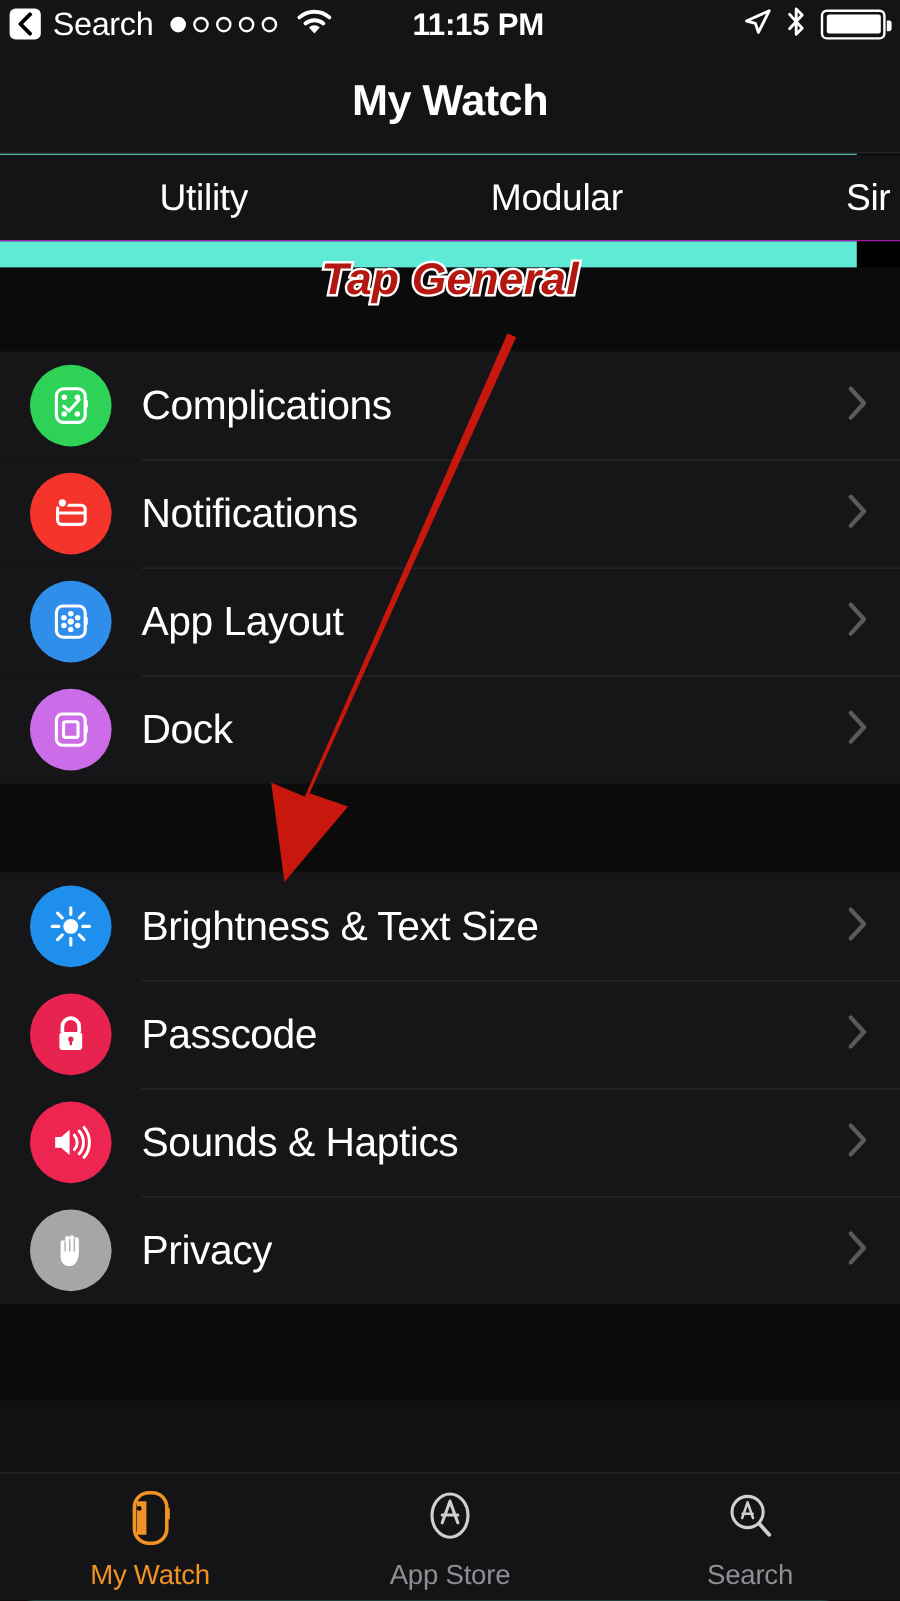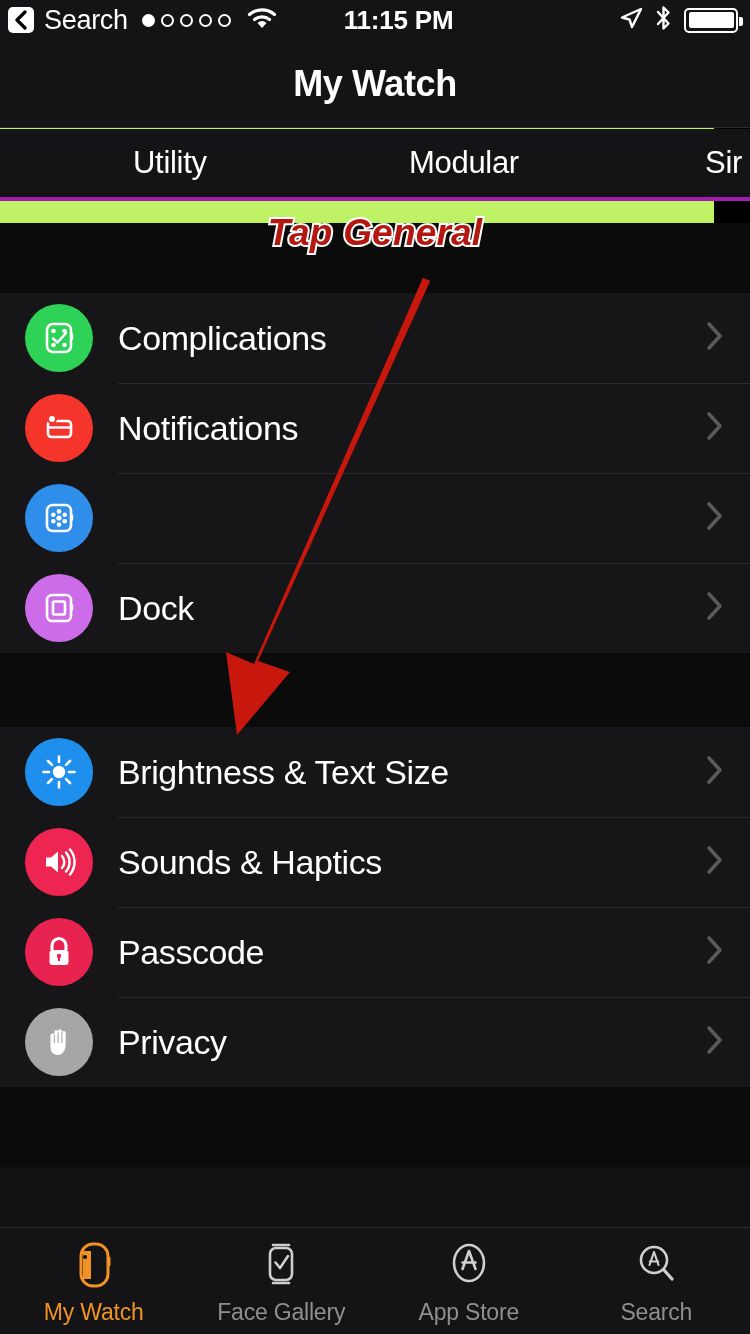--- a/index.html
+++ b/index.html
@@ -2,21 +2,21 @@
 <html><head>
 <meta charset="utf-8">
 <style>
   * { margin:0; padding:0; box-sizing:border-box; }
   html,body {
     width:750px; height:1334px;
     background:#000;
     font-family:"Liberation Sans", sans-serif;
     overflow:hidden;
   }
-  #app { position:relative; width:714px; height:1334px; background:#bef264;border-radius:29px; }
+  #app { position:relative; width:714px; height:1334px; background:#5eead4;border-radius:29px; }
 
   
   .statusbar{
     position:absolute; top:0; left:0; width:750px; height:40px;
     background:#141416; color:#fff;
   }
   .sb-left{ position:absolute; left:8px; top:0; height:40px; display:flex; align-items:center; gap:10px;}
   .sb-back{ width:26px;height:26px;background:#fff;border-radius:5px;display:flex;align-items:center;justify-content:center;}
   .sb-back svg{display:block;}
   .sb-search{ font-size:27px; letter-spacing:-0.3px; color:#fff; }
@@ -39,21 +39,21 @@
     position:absolute; top:40px; left:0; width:750px; height:88px;
     background:#141416;
     display:flex; align-items:center; justify-content:center;
     border-bottom:1px solid #2a2a2c;
   }
   .nav-title{ color:#fff; font-size:36px; font-weight:bold; letter-spacing:-0.4px;}
 
   
   .carousel{
     position:absolute; top:129px; left:0; width:750px; height:72px;
-    background:#141416; border-bottom:4px solid #a21caf;
+    background:#141416; border-bottom:1px solid #a21caf;
     display:flex; align-items:center;
   }
   .face{ color:#ffffff; font-size:31px; letter-spacing:-0.3px; position:absolute; white-space:nowrap;}
 
   
   .scroll{ position:absolute; top:202px; left:0; width:750px; height:1024px; background:#111113;margin-top:21px; }
   .gap{ background:#0b0b0c; }
   .group{ background:#161618; }
   .row{
     position:relative; height:90px; display:flex; align-items:center;
@@ -199,20 +199,21 @@
             <rect x="31" y="16" width="3.2" height="7" rx="1.5" fill="#fff"></rect>
             <circle cx="20" cy="20" r="2.6" fill="#fff"></circle>
             <circle cx="14.3" cy="16.7" r="2.3" fill="#fff"></circle>
             <circle cx="25.7" cy="16.7" r="2.3" fill="#fff"></circle>
             <circle cx="14.3" cy="23.3" r="2.3" fill="#fff"></circle>
             <circle cx="25.7" cy="23.3" r="2.3" fill="#fff"></circle>
             <circle cx="20" cy="13.4" r="2.3" fill="#fff"></circle>
             <circle cx="20" cy="26.6" r="2.3" fill="#fff"></circle>
           </svg>
         </span>
+        <span class="row-label">App Layout</span>
         <span class="chev">
           <svg width="18" height="30" viewBox="0 0 18 30" aria-hidden="true">
               <path d="M3 3 L14 15 L3 27" fill="none" stroke="#5a5a5c" stroke-width="3.6" stroke-linecap="round" stroke-linejoin="round"></path>
             </svg>
         </span>
       </div>
 
       <div class="row">
         <span class="ic" style="background:#cd6ce8;">
           <svg width="40" height="40" viewBox="0 0 40 40" aria-hidden="true">
@@ -253,46 +254,46 @@
         </span>
         <span class="row-label">Brightness &amp; Text Size</span>
         <span class="chev">
           <svg width="18" height="30" viewBox="0 0 18 30" aria-hidden="true">
               <path d="M3 3 L14 15 L3 27" fill="none" stroke="#5a5a5c" stroke-width="3.6" stroke-linecap="round" stroke-linejoin="round"></path>
             </svg>
         </span>
       </div>
 
       <div class="row">
+        <span class="ic" style="background:#e82350;">
+          <svg width="42" height="42" viewBox="0 0 42 42" aria-hidden="true">
+            <path d="M14 19 v-4.5 a7 7 0 0 1 14 0 V19" fill="none" stroke="#fff" stroke-width="3.1"></path>
+            <rect x="11.5" y="19" width="19" height="15" rx="3" fill="#fff"></rect>
+            <circle cx="21" cy="25" r="2.2" fill="#e82350"></circle>
+            <rect x="20" y="25.5" width="2" height="4.5" fill="#e82350"></rect>
+          </svg>
+        </span>
+        <span class="row-label">Passcode</span>
+        <span class="chev">
+          <svg width="18" height="30" viewBox="0 0 18 30" aria-hidden="true">
+              <path d="M3 3 L14 15 L3 27" fill="none" stroke="#5a5a5c" stroke-width="3.6" stroke-linecap="round" stroke-linejoin="round"></path>
+            </svg>
+        </span>
+      </div>
+
+      <div class="row">
         <span class="ic" style="background:#ed2550;">
           <svg width="42" height="42" viewBox="0 0 42 42" aria-hidden="true">
             <path d="M8 16.5 h5 L20 10.5 v21 L13 25.5 H8 z" fill="#fff"></path>
             <path d="M24 15 a9 9 0 0 1 0 12" fill="none" stroke="#fff" stroke-width="2.5" stroke-linecap="round"></path>
             <path d="M28 11.5 a14.5 14.5 0 0 1 0 19" fill="none" stroke="#fff" stroke-width="2.5" stroke-linecap="round"></path>
             <path d="M32 8.5 a19.5 19.5 0 0 1 0 25" fill="none" stroke="#fff" stroke-width="2.5" stroke-linecap="round"></path>
           </svg>
         </span>
         <span class="row-label">Sounds &amp; Haptics</span>
-        <span class="chev">
-          <svg width="18" height="30" viewBox="0 0 18 30" aria-hidden="true">
-              <path d="M3 3 L14 15 L3 27" fill="none" stroke="#5a5a5c" stroke-width="3.6" stroke-linecap="round" stroke-linejoin="round"></path>
-            </svg>
-        </span>
-      </div>
-
-      <div class="row">
-        <span class="ic" style="background:#e82350;">
-          <svg width="42" height="42" viewBox="0 0 42 42" aria-hidden="true">
-            <path d="M14 19 v-4.5 a7 7 0 0 1 14 0 V19" fill="none" stroke="#fff" stroke-width="3.1"></path>
-            <rect x="11.5" y="19" width="19" height="15" rx="3" fill="#fff"></rect>
-            <circle cx="21" cy="25" r="2.2" fill="#e82350"></circle>
-            <rect x="20" y="25.5" width="2" height="4.5" fill="#e82350"></rect>
-          </svg>
-        </span>
-        <span class="row-label">Passcode</span>
         <span class="chev">
           <svg width="18" height="30" viewBox="0 0 18 30" aria-hidden="true">
               <path d="M3 3 L14 15 L3 27" fill="none" stroke="#5a5a5c" stroke-width="3.6" stroke-linecap="round" stroke-linejoin="round"></path>
             </svg>
         </span>
       </div>
 
       <div class="row">
         <span class="ic" style="background:#a6a6a6;">
           <svg width="42" height="42" viewBox="0 0 42 42" aria-hidden="true">
@@ -332,31 +333,20 @@
         <svg width="50" height="56" viewBox="0 0 50 56" aria-hidden="true">
           <rect x="12" y="7" width="27" height="42" rx="12" fill="none" stroke="#f09324" stroke-width="3"></rect>
           <path d="M14 14 h8 v28 h-8 z" fill="#f09324"></path>
           <circle cx="16" cy="20" r="2" fill="#0d0d0d"></circle>
           <path d="M40 21 v7" stroke="#f09324" stroke-width="3" stroke-linecap="round"></path>
         </svg>
       </span>
       <span class="tlabel">My Watch</span>
     </div>
 
-    <div class="tab">
-      <span>
-        <svg width="50" height="56" viewBox="0 0 50 56" aria-hidden="true">
-          <rect x="14" y="11" width="22" height="32" rx="6" fill="none" stroke="#cfcfd2" stroke-width="2.6"></rect>
-          <line x1="17" y1="8" x2="33" y2="8" stroke="#cfcfd2" stroke-width="2.6" stroke-linecap="round"></line>
-          <line x1="17" y1="46" x2="33" y2="46" stroke="#cfcfd2" stroke-width="2.6" stroke-linecap="round"></line>
-          <path d="M19.5 25.5 L24 31 L32 19" fill="none" stroke="#cfcfd2" stroke-width="2.6" stroke-linecap="round" stroke-linejoin="round"></path>
-        </svg>
-      </span>
-      <span class="tlabel">Face Gallery</span>
-    </div>
 
     <div class="tab">
       <span>
         <svg width="50" height="56" viewBox="0 0 50 56" aria-hidden="true">
           <ellipse cx="25" cy="26" rx="15" ry="18" fill="none" stroke="#cfcfd2" stroke-width="2.6"></ellipse>
           <path d="M25 14 L31.5 32 M25 14 L18.5 32 M18.5 25.5 L31.5 25.5" fill="none" stroke="#cfcfd2" stroke-width="2.6" stroke-linecap="round"></path>
         </svg>
       </span>
       <span class="tlabel">App Store</span>
     </div>

